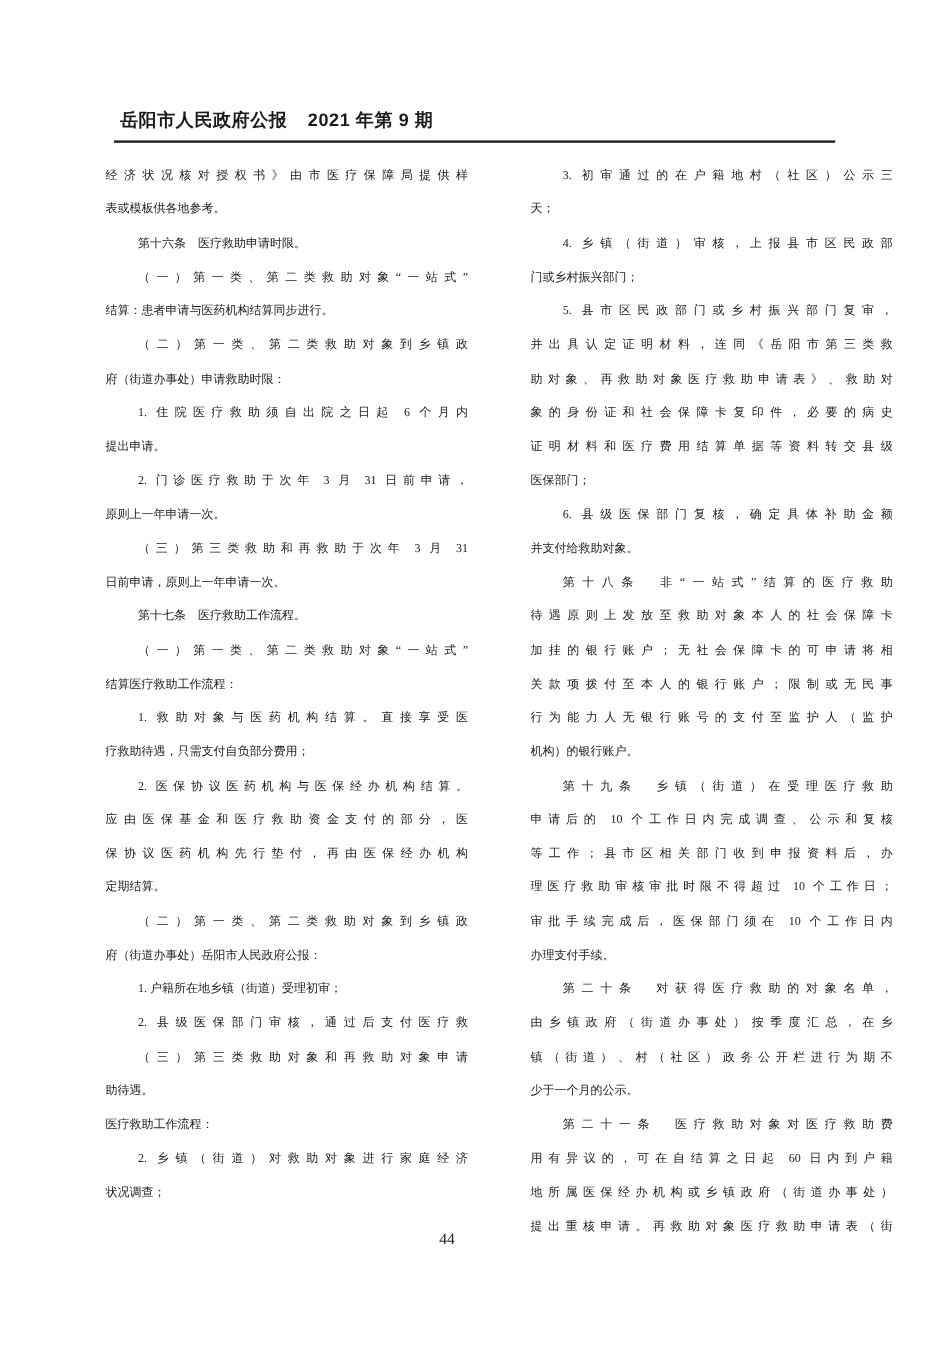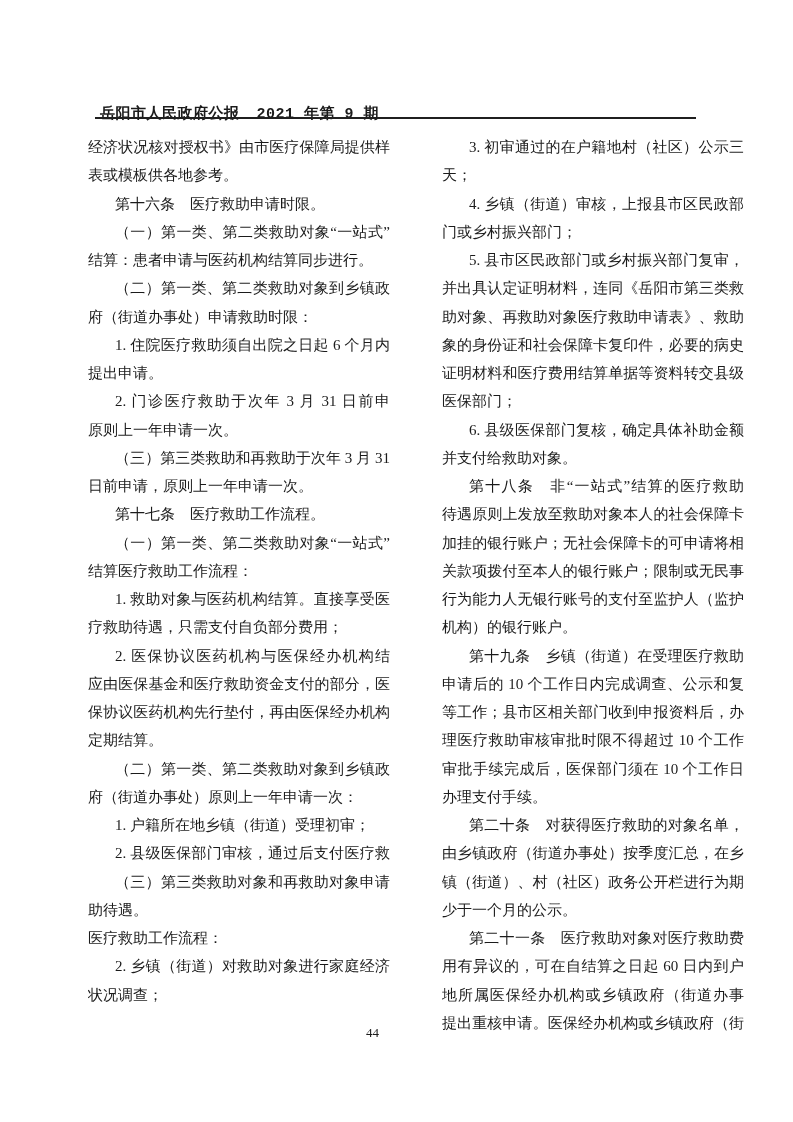--- a/index.html
+++ b/index.html
@@ -8,42 +8,42 @@
     width: 793px;
     height: 1122px;
     background: #ffffff;
     color: #1b1b1b;
     font-family: "Liberation Serif", "DejaVu Serif", serif;
     overflow: hidden;
   }
   .header {
     position: absolute;
     left: 100px;
-    top: 106px;
-    font-family: Liberation Mono, monospace;
+    top: 92px;
+    font-family: Liberation Sans, sans-serif;
     font-weight: bold;
     font-size: 15px;
     line-height: 17px;
     letter-spacing: 0.5px;
     white-space: nowrap;
   }
   .header .issue { margin-left: 17px; }
   .rule {
     position: absolute;
     left: 95px;
     top: 117px;
     width: 601px;
     height: 2px;
     background: #1f1f1f;
   }
   .col {
     position: absolute;
     top: 133px;
     width: 302px;
-    font-size: 15px;
+    font-size: 10px;
   }
   .col-left  { left: 88px; }
   .col-right { left: 406px; margin-left: 36px; }
   .line {
     height: 28.25px;
     line-height: 28.25px;
     text-align: justify;
     text-align-last: justify;
     overflow: hidden;
   }
@@ -90,21 +90,21 @@
       <div class="line indent end">第十七条　医疗救助工作流程。</div>
       <div class="line indent">（一）第一类、第二类救助对象“一站式”</div>
       <div class="line end">结算医疗救助工作流程：</div>
       <div class="line indent">1. 救助对象与医药机构结算。直接享受医</div>
       <div class="line end">疗救助待遇，只需支付自负部分费用；</div>
       <div class="line indent">2. 医保协议医药机构与医保经办机构结算。</div>
       <div class="line">应由医保基金和医疗救助资金支付的部分，医</div>
       <div class="line">保协议医药机构先行垫付，再由医保经办机构</div>
       <div class="line end">定期结算。</div>
       <div class="line indent">（二）第一类、第二类救助对象到乡镇政</div>
-      <div class="line end">府（街道办事处）原则上一年申请一次：</div>
+      <div class="line end">府（街道办事处）岳阳市人民政府公报：</div>
       <div class="line indent end">1. 户籍所在地乡镇（街道）受理初审；</div>
       <div class="line indent">2. 县级医保部门审核，通过后支付医疗救</div>
       <div class="line indent">（三）第三类救助对象和再救助对象申请</div>
       <div class="line end">助待遇。</div>
       <div class="line end">医疗救助工作流程：</div>
       <div class="line indent">2. 乡镇（街道）对救助对象进行家庭经济</div>
       <div class="line end">状况调查；</div>
     </div>
 
   <div class="col col-right">
@@ -132,18 +132,18 @@
       <div class="line">理医疗救助审核审批时限不得超过 10 个工作日；</div>
       <div class="line">审批手续完成后，医保部门须在 10 个工作日内</div>
       <div class="line end">办理支付手续。</div>
       <div class="line indent">第二十条　对获得医疗救助的对象名单，</div>
       <div class="line">由乡镇政府（街道办事处）按季度汇总，在乡</div>
       <div class="line">镇（街道）、村（社区）政务公开栏进行为期不</div>
       <div class="line end">少于一个月的公示。</div>
       <div class="line indent">第二十一条　医疗救助对象对医疗救助费</div>
       <div class="line">用有异议的，可在自结算之日起 60 日内到户籍</div>
       <div class="line">地所属医保经办机构或乡镇政府（街道办事处）</div>
-      <div class="line">提出重核申请。医保经办机构或乡镇政府（街</div>
+      <div class="line">提出重核申请。再救助对象医疗救助申请表（街</div>
     </div>
 
   <div class="page-number">44</div>
 
 </div>
 
 </body></html>

